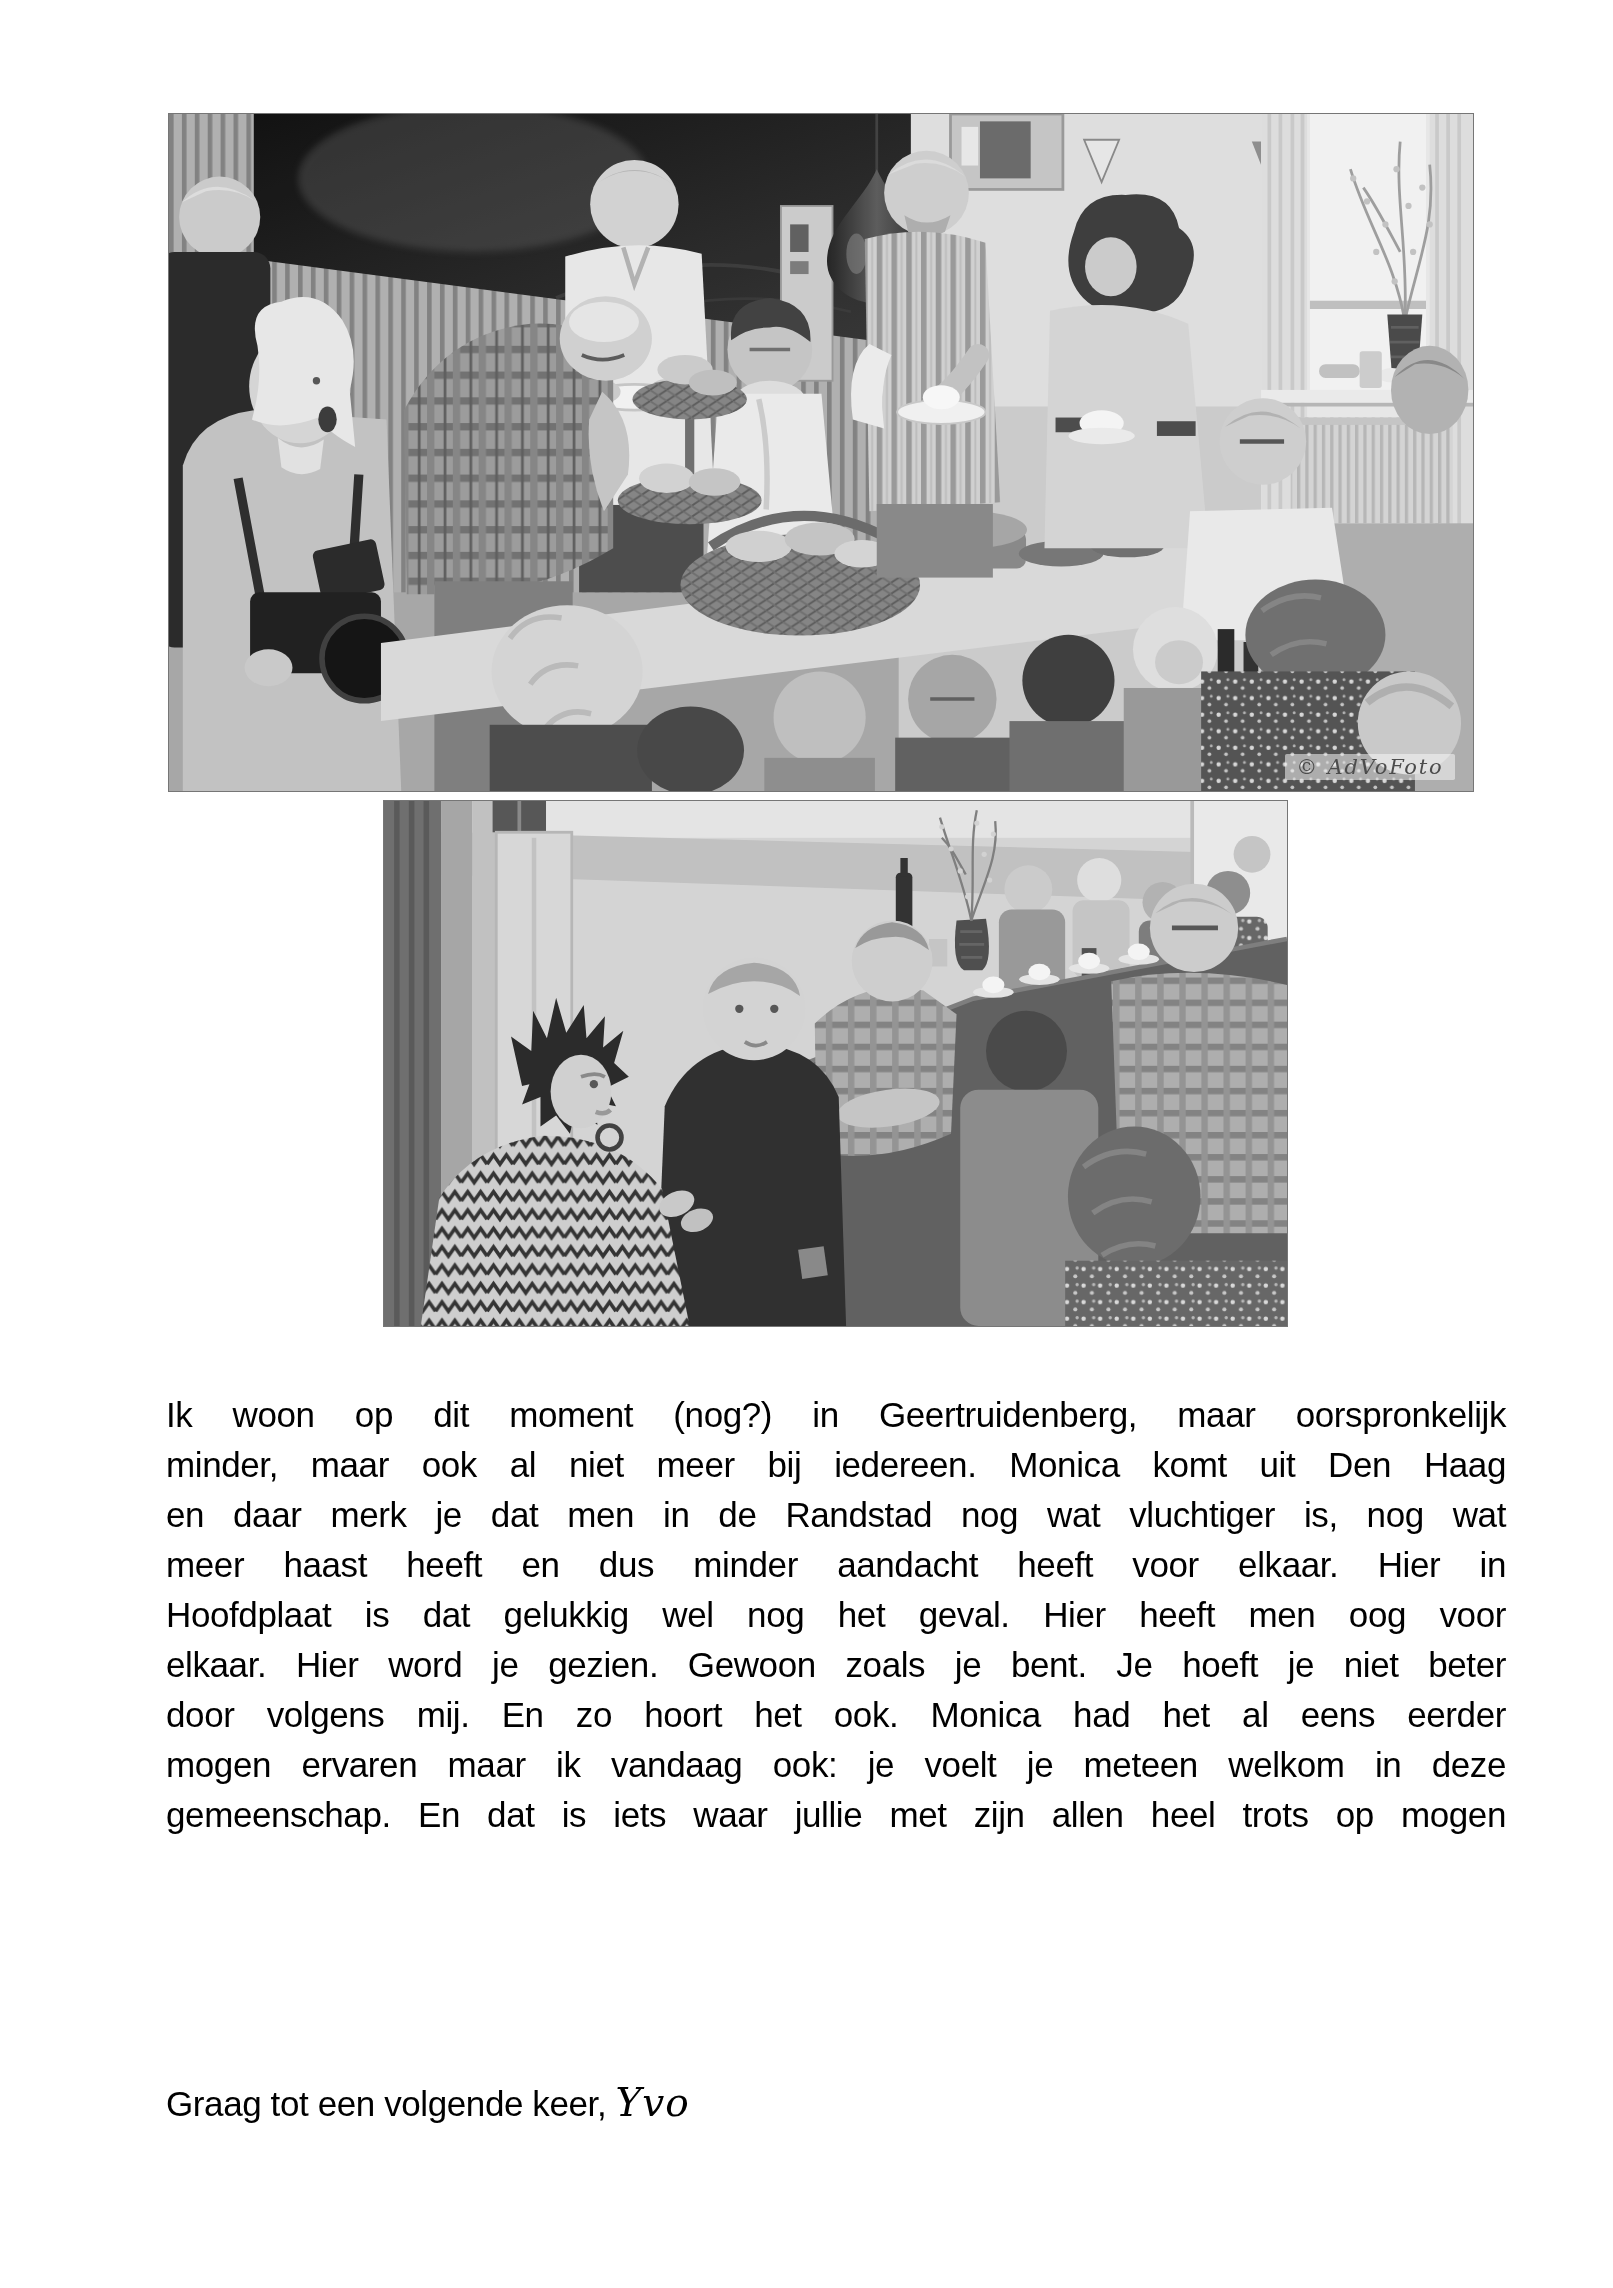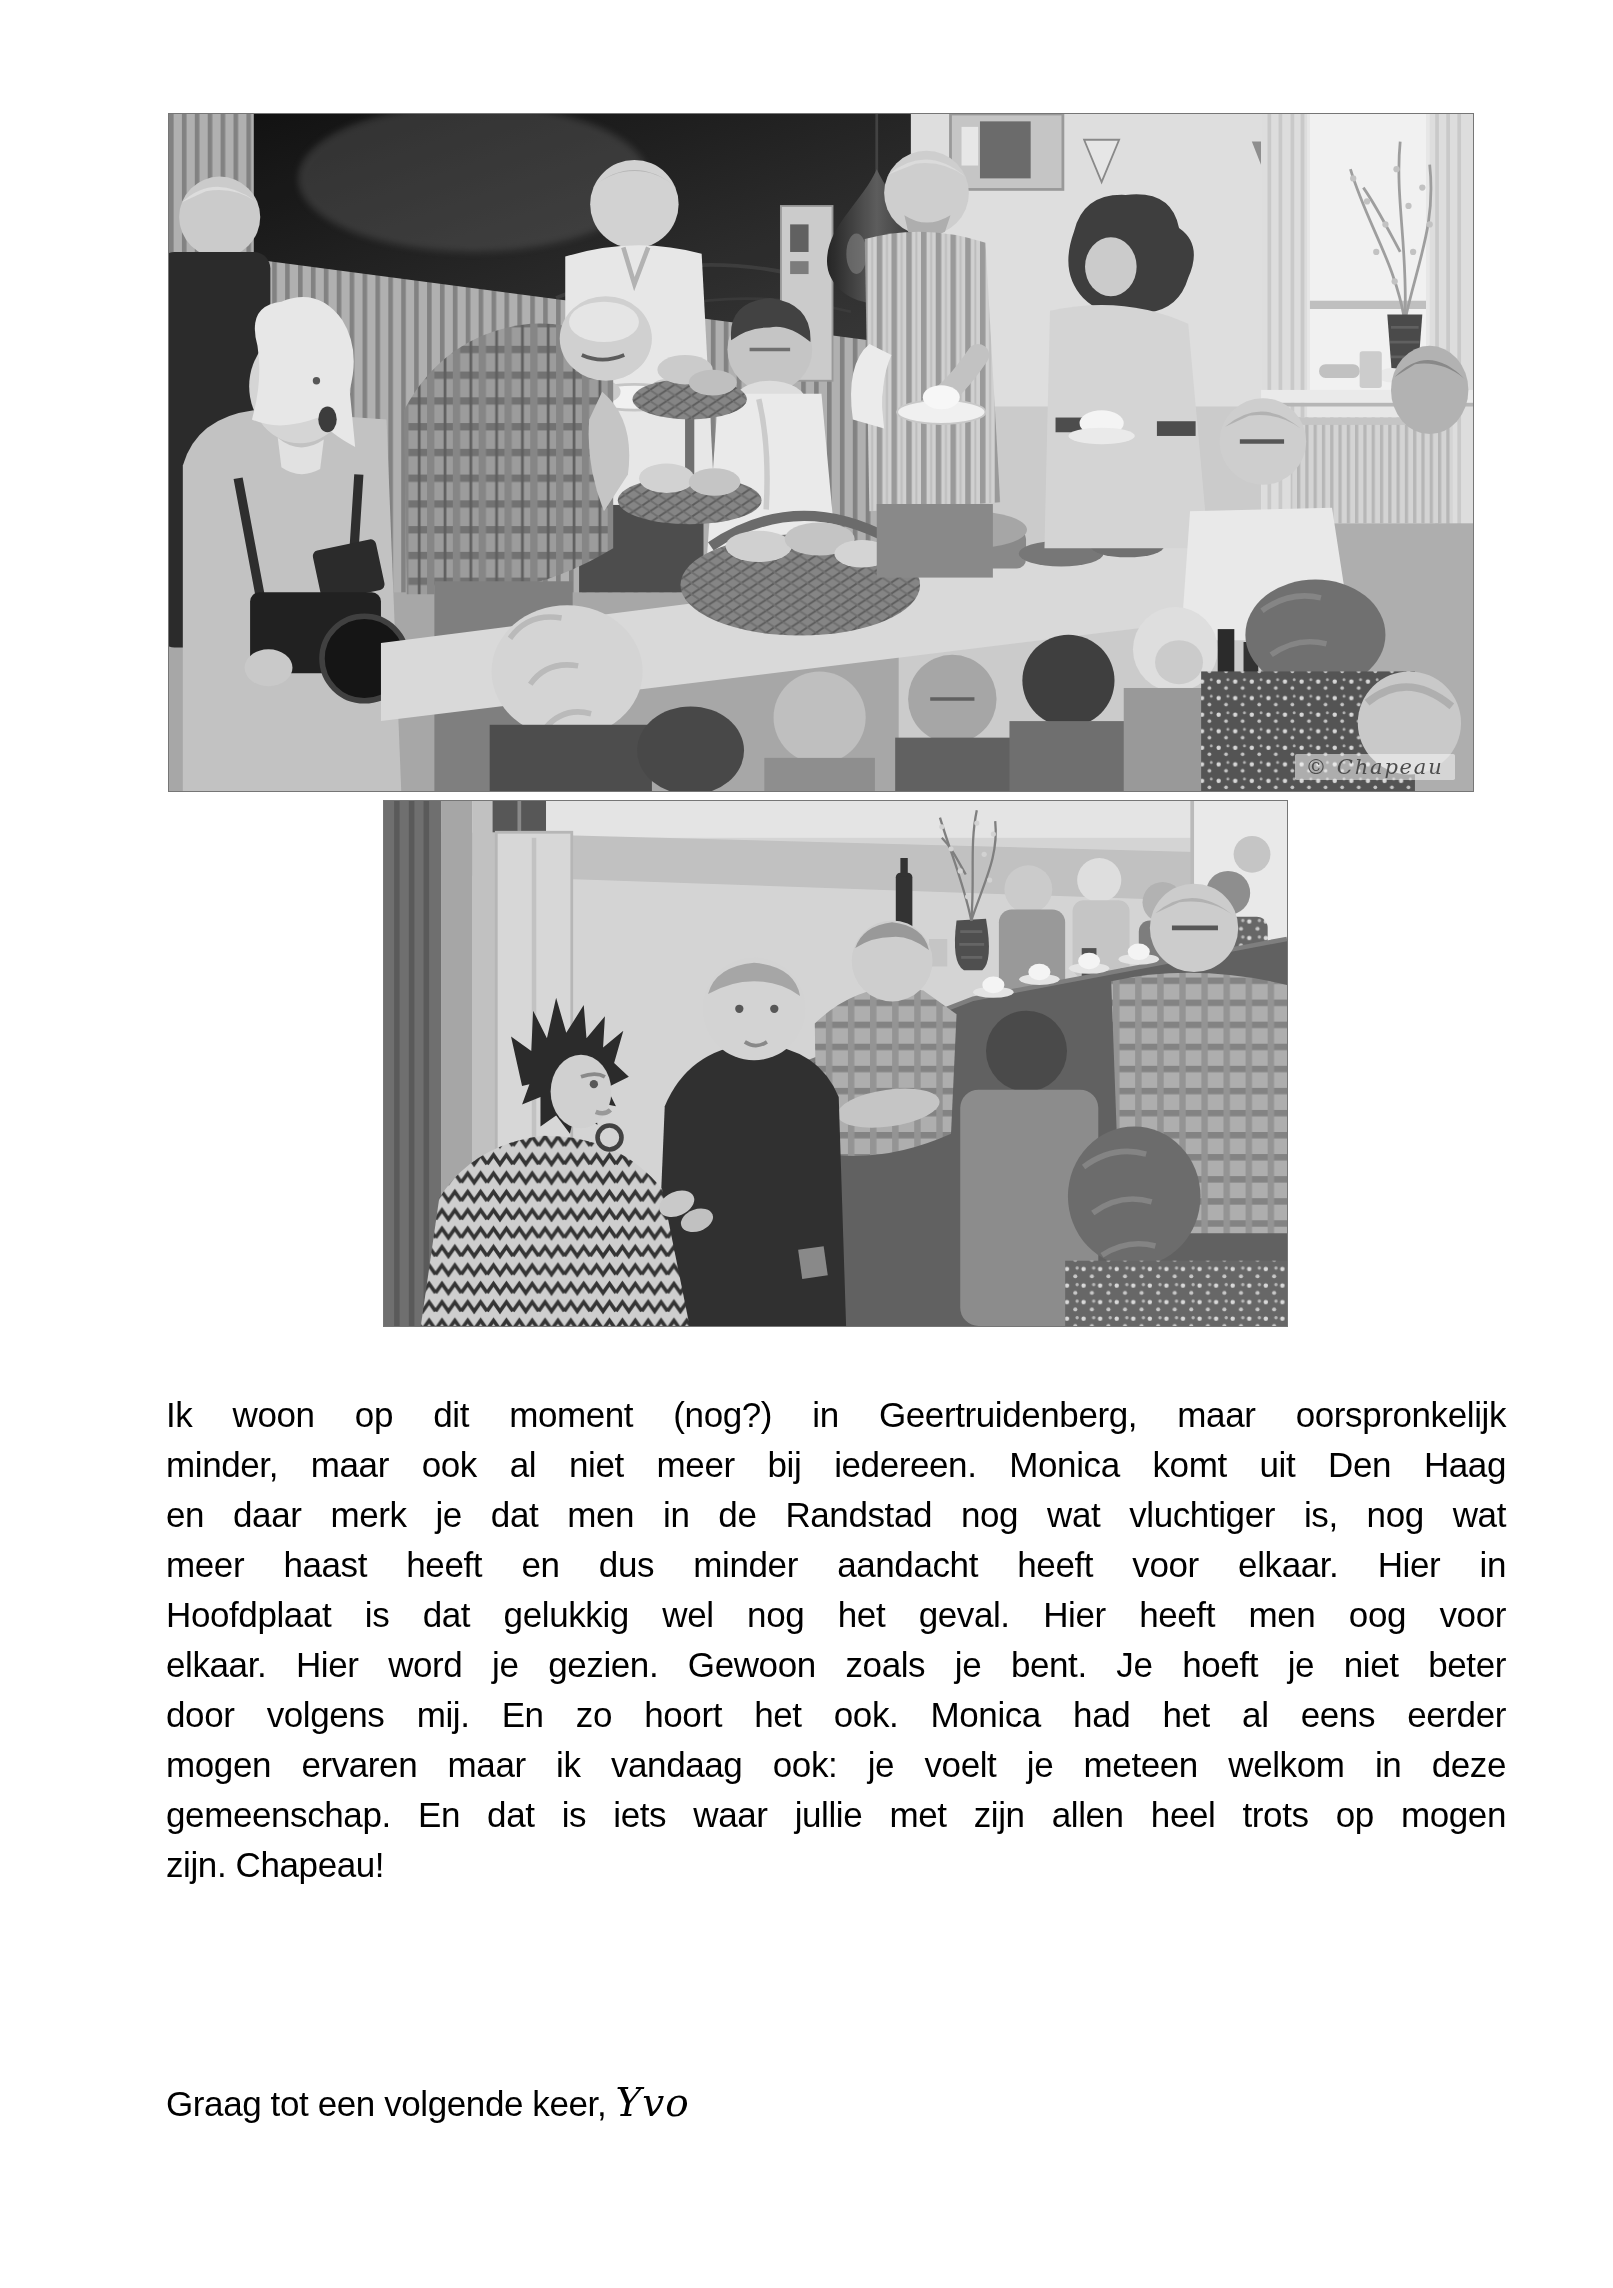--- a/index.html
+++ b/index.html
@@ -252,21 +252,21 @@
       <rect x="1036" y="624" width="118" height="112" fill="#9a9a9a"></rect>
       <rect x="1138" y="560" width="18" height="72" fill="#262626"></rect>
         <rect x="1166" y="574" width="16" height="62" fill="#2e2e2e"></rect>
       <ellipse cx="1244" cy="566" rx="76" ry="60" fill="#6f6f6f"></ellipse>
       <path d="M1186 540 q30 -22 64 -14 M1196 588 q28 -20 60 -12" stroke="#858585" stroke-width="6" fill="none"></path>
       <rect x="1120" y="606" width="232" height="130" fill="url(#floral1)"></rect>
       <circle cx="1346" cy="662" r="56" fill="#cdcdcd"></circle>
       <path d="M1300 640 Q1344 604 1392 644" fill="none" stroke="#b2b2b2" stroke-width="8"></path>
       <rect width="1415" height="736" fill="#808080" opacity="0.05"></rect>
     </svg>
-    <span class="watermark">© Chapeau</span>
+    <span class="watermark">© AdVoFoto</span>
   </figure>
 
   <figure class="photo photo-bottom">
     <svg viewBox="0 0 981 571" preserveAspectRatio="none">
       <defs>
         <pattern id="zig" width="28" height="20" patternUnits="userSpaceOnUse">
           <rect width="28" height="20" fill="#d2d2d2"></rect>
           <path d="M0 15 L7 5 L14 15 L21 5 L28 15" stroke="#303030" stroke-width="4" fill="none"></path>
         </pattern>
         <pattern id="plaid2" width="24" height="24" patternUnits="userSpaceOnUse">
@@ -405,19 +405,18 @@
   <div class="paragraph">
     <div class="pline">Ik woon op dit moment (nog?) in Geertruidenberg, maar oorspronkelijk</div>
     <div class="pline">minder, maar ook al niet meer bij iedereen. Monica komt uit Den Haag</div>
     <div class="pline">en daar merk je dat men in de Randstad nog wat vluchtiger is, nog wat</div>
     <div class="pline">meer haast heeft en dus minder aandacht heeft voor elkaar. Hier in</div>
     <div class="pline">Hoofdplaat is dat gelukkig wel nog het geval. Hier heeft men oog voor</div>
     <div class="pline">elkaar. Hier word je gezien. Gewoon zoals je bent. Je hoeft je niet beter</div>
     <div class="pline">door volgens mij. En zo hoort het ook. Monica had het al eens eerder</div>
     <div class="pline">mogen ervaren maar ik vandaag ook: je voelt je meteen welkom in deze</div>
     <div class="pline">gemeenschap. En dat is iets waar jullie met zijn allen heel trots op mogen</div>
-    <div class="pline pline-last">zijn. Chapeau!</div>
   </div>
 
   <p class="closing"><span>Graag tot een volgende keer, </span><span class="signature">Yvo</span></p>
 
 </div>
 
 
 </body></html>

